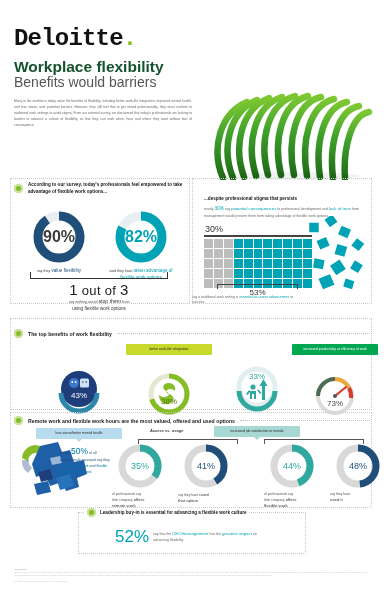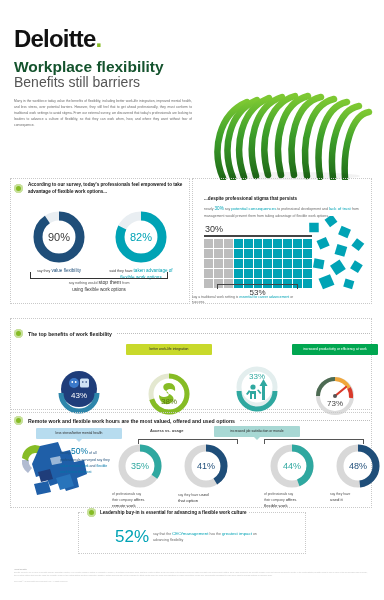--- a/index.html
+++ b/index.html
@@ -7,21 +7,21 @@
     width: 384px; height: 600px;
     background: #ffffff;
     font-family: "Liberation Sans", sans-serif;
     color: #3b3b3b;
     overflow: hidden;
   }
   .page { position: relative; width: 384px; height: 600px; background:#fff; }
 
   
   .logo { position:absolute; left:14px; top:25px; font-size:24px; font-weight:bold;
-          letter-spacing:-0.8px; color:#111; font-family:Liberation Sans, sans-serif; }
+          letter-spacing:-0.8px; color:#111; font-family:Liberation Mono, monospace; }
   .logo .dot { color:#86bc25; }
 
   .title { position:absolute; left:14px; top:58px; font-size:15.5px; font-weight:bold; color:#14532d; }
   .subtitle { position:absolute; left:14px; top:74px; font-size:14px; color:#555; font-weight:normal; }
 
   .intro { position:absolute; left:14px; top:98px; width:178px; font-size:3.3px; line-height:1.85;
            color:#6a6a6a; text-align:justify; }
 
   .spring { position:absolute; left:205px; top:88px; width:170px; height:92px; }
 
@@ -35,21 +35,21 @@
   .panel-dot { position:absolute; border:1px dotted #c9c9c9; }
 
   
   .s1 { position:absolute; left:14px; top:182px; width:172px; height:120px; }
   .s1 .head { font-size:4.6px; font-weight:bold; line-height:1.5; color:#161616; }
   .donuts { display:flex; gap:8px; margin-top:13px; justify-content:center; }
   .donut-wrap { width:74px; text-align:center; }
   .donut { position:relative; width:56px; height:56px; margin:0 auto; }
   .donut svg { transform:rotate(-90deg); display:block; }
   .donut .val { position:absolute; inset:0; display:flex; align-items:center; justify-content:center;
-                font-size:11px; font-weight:normal; }
+                font-size:16px; font-weight:bold; }
   .dlabel { font-size:3.6px; line-height:1.5; margin-top:3px; }
   .dlabel .big { font-size:4.6px; }
 
   .oneof { position:absolute; left:16px; top:272px; width:166px; text-align:center; }
   .bracket { height:7px; border-left:1px solid #333; border-right:1px solid #333;
              border-bottom:1px solid #333; margin:0 14px; }
   .oneof .line1 { font-size:13px; color:#222; margin-top:2px; letter-spacing:.3px; }
   .oneof .line1 b { font-size:15px; font-weight:normal; }
   .oneof .line2 { font-size:3.6px; color:#555; line-height:1.5; }
   .oneof .line2 .em { font-size:5.2px; color:#333; }
@@ -120,21 +120,21 @@
             line-height:1.7; color:#c4c4c4; }
   .footer .fh { font-weight:bold; color:#b0b0b0; }
 </style>
 </head>
 <body>
 
 <div class="page">
 
   <div class="logo"><span>Deloitte</span><span class="dot">.</span></div>
   <div class="title">Workplace flexibility</div>
-  <div class="subtitle">Benefits still barriers</div>
+  <div class="subtitle">Benefits would barriers</div>
   <div class="intro">Many in the workforce today value the benefits of flexibility, including better work-life integration, improved mental health, and less stress, over potential barriers. However, they still feel that to get ahead professionally, they must conform to traditional work settings to avoid stigma. From our external survey, we discovered that today's professionals are looking to leaders to advance a culture of flexibility, so that they can work when, how, and where they want without fear of consequence.</div>
 
   <div class="spring">
     <svg width="170" height="92" viewBox="0 0 170 92">
       <defs>
         <linearGradient id="cg" x1="0" y1="0" x2="0" y2="1">
           <stop offset="0%" stop-color="#7dc832"></stop>
             <stop offset="45%" stop-color="#3ea02a"></stop>
           <stop offset="100%" stop-color="#1f6b18"></stop>
         </linearGradient>
@@ -190,20 +190,25 @@
           <span>said they have</span>
           <span class="big" style="color:#00a3b5">taken advantage of flexible work options</span>
         </div>
       </div>
 
     </div>
   </div>
 
   <div class="oneof">
     <div class="bracket"></div>
+    <div class="line1">
+      <b>1</b>
+      <span>out of</span>
+      <b>3</b>
+    </div>
     <div class="line2">
       <span>say nothing would</span>
       <span class="em">stop them</span>
       <span>from</span>
     </div>
     <div class="line2" style="font-size:4.6px;color:#333">using flexible work options</div>
   </div>
 
   <div class="panel-dot" style="left:192px; top:178px; width:180px; height:126px;"></div>
   <div class="s2">

